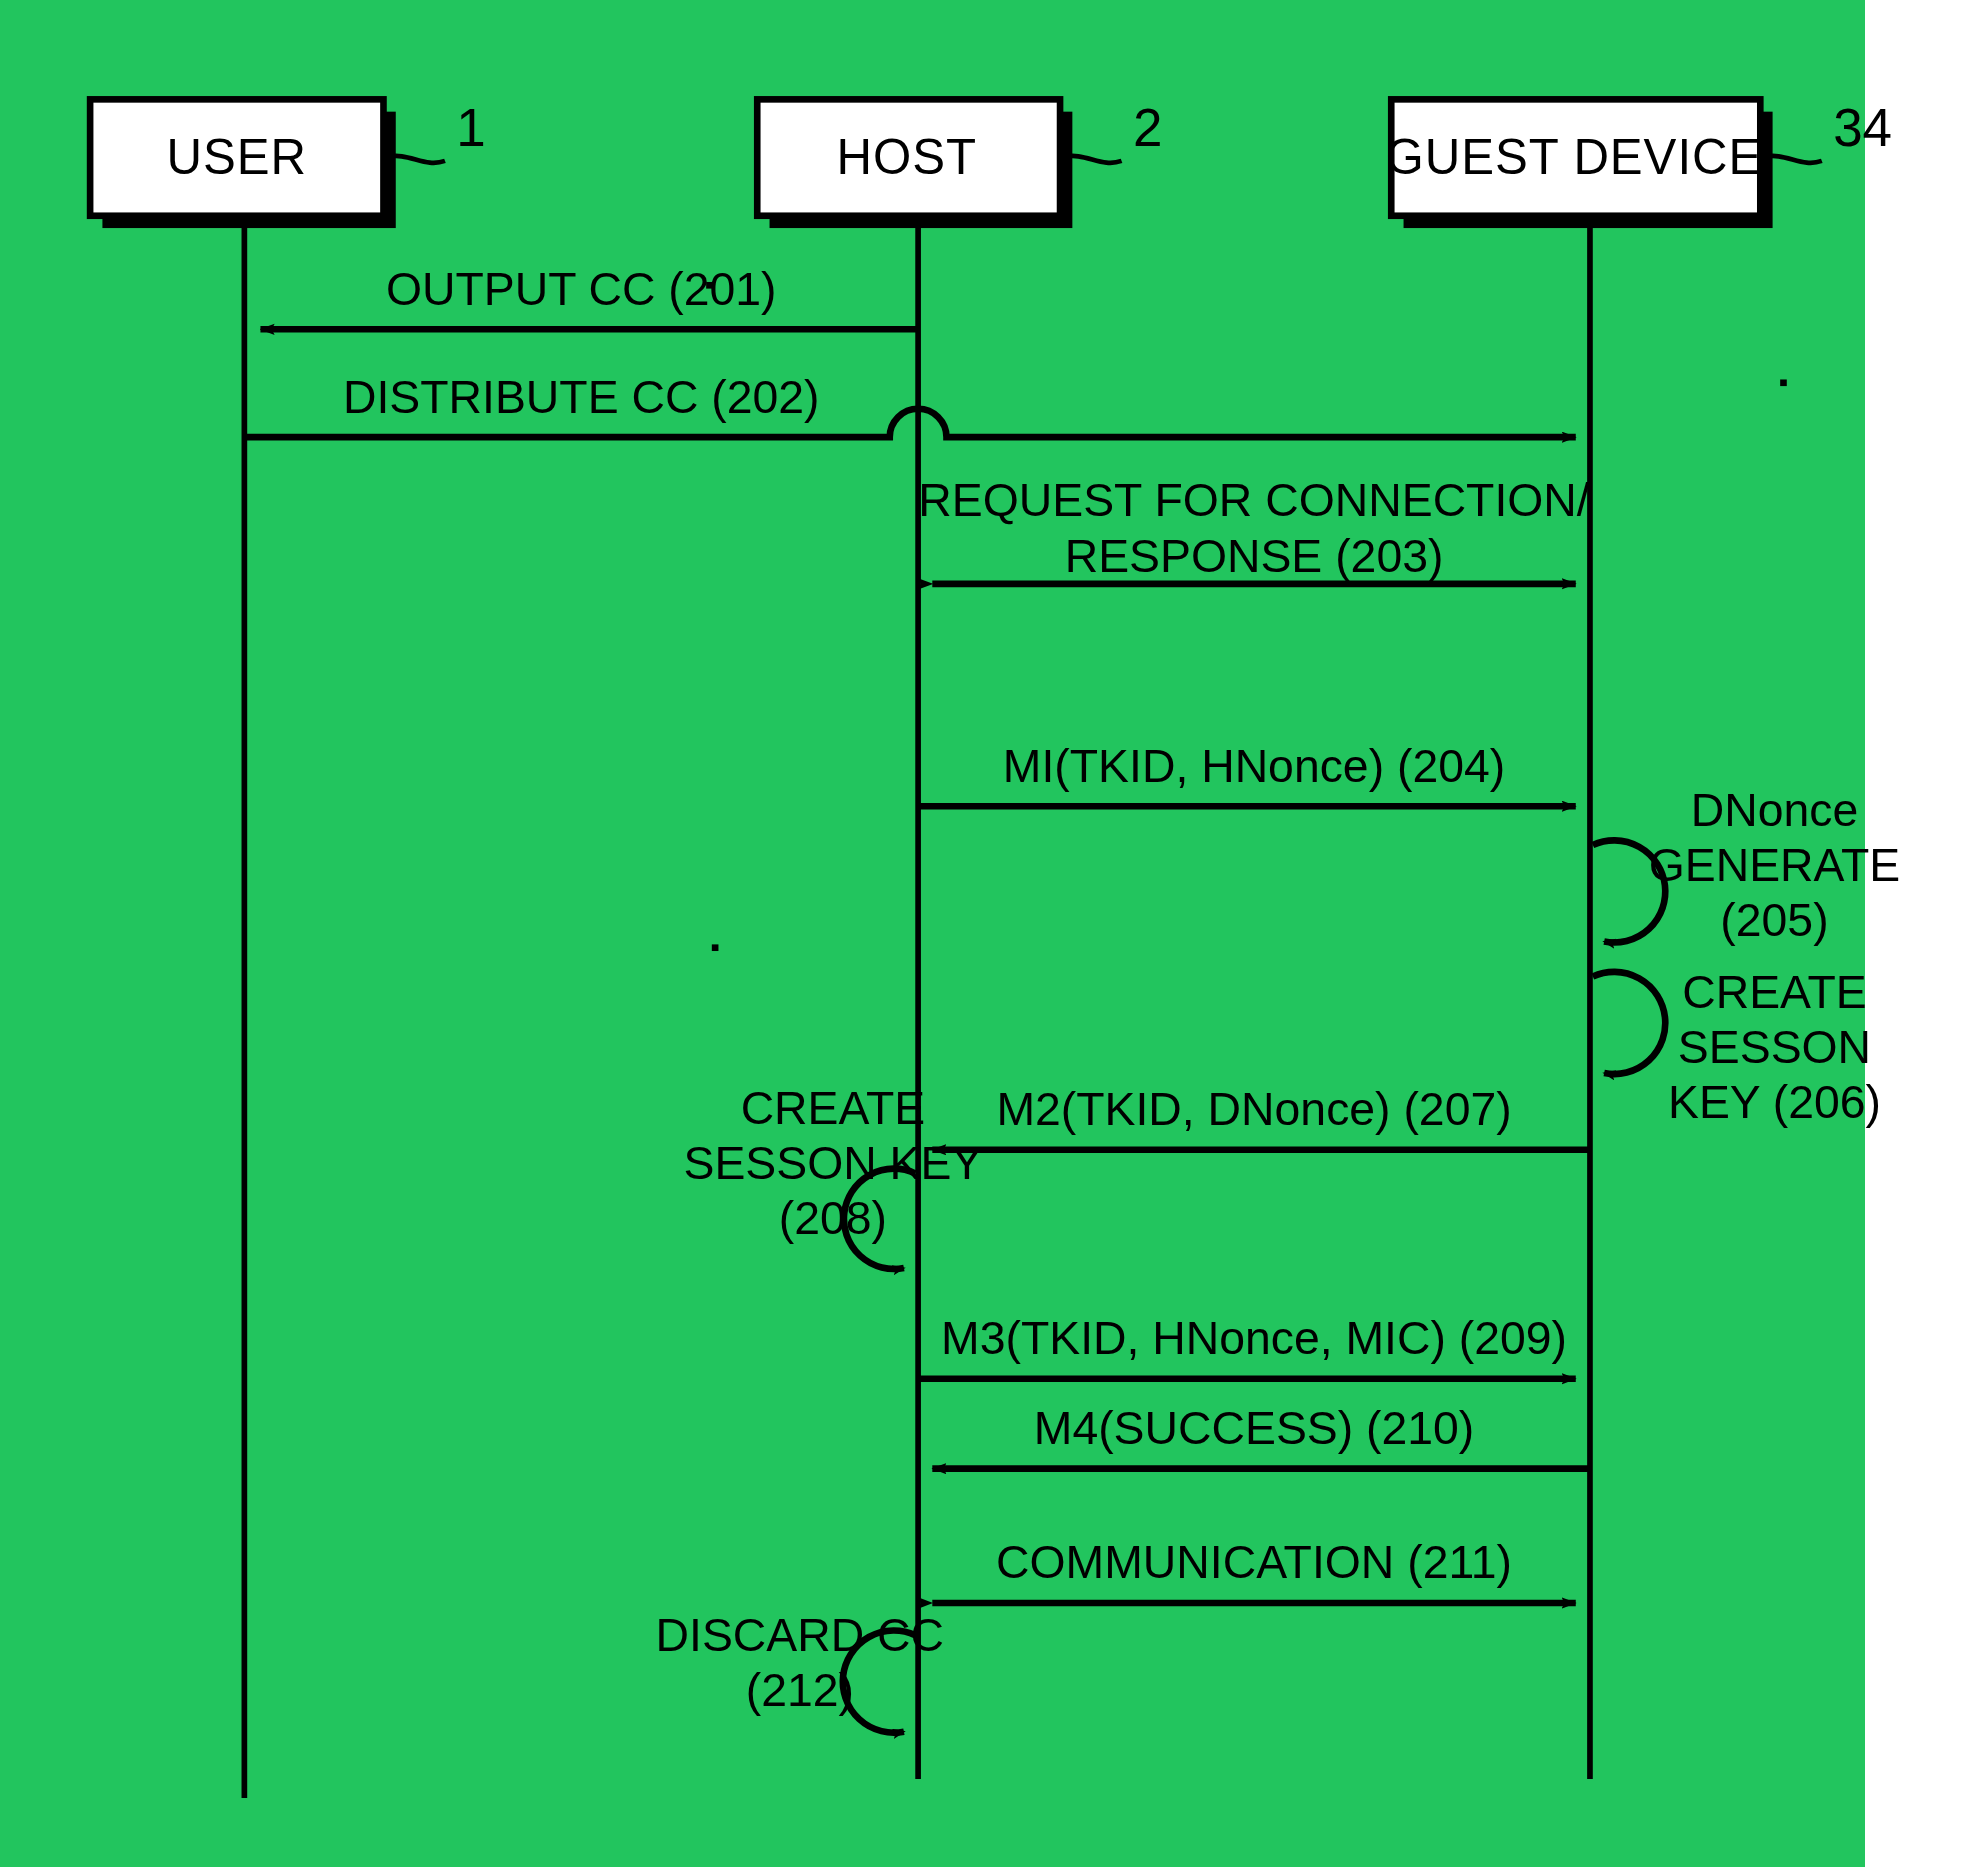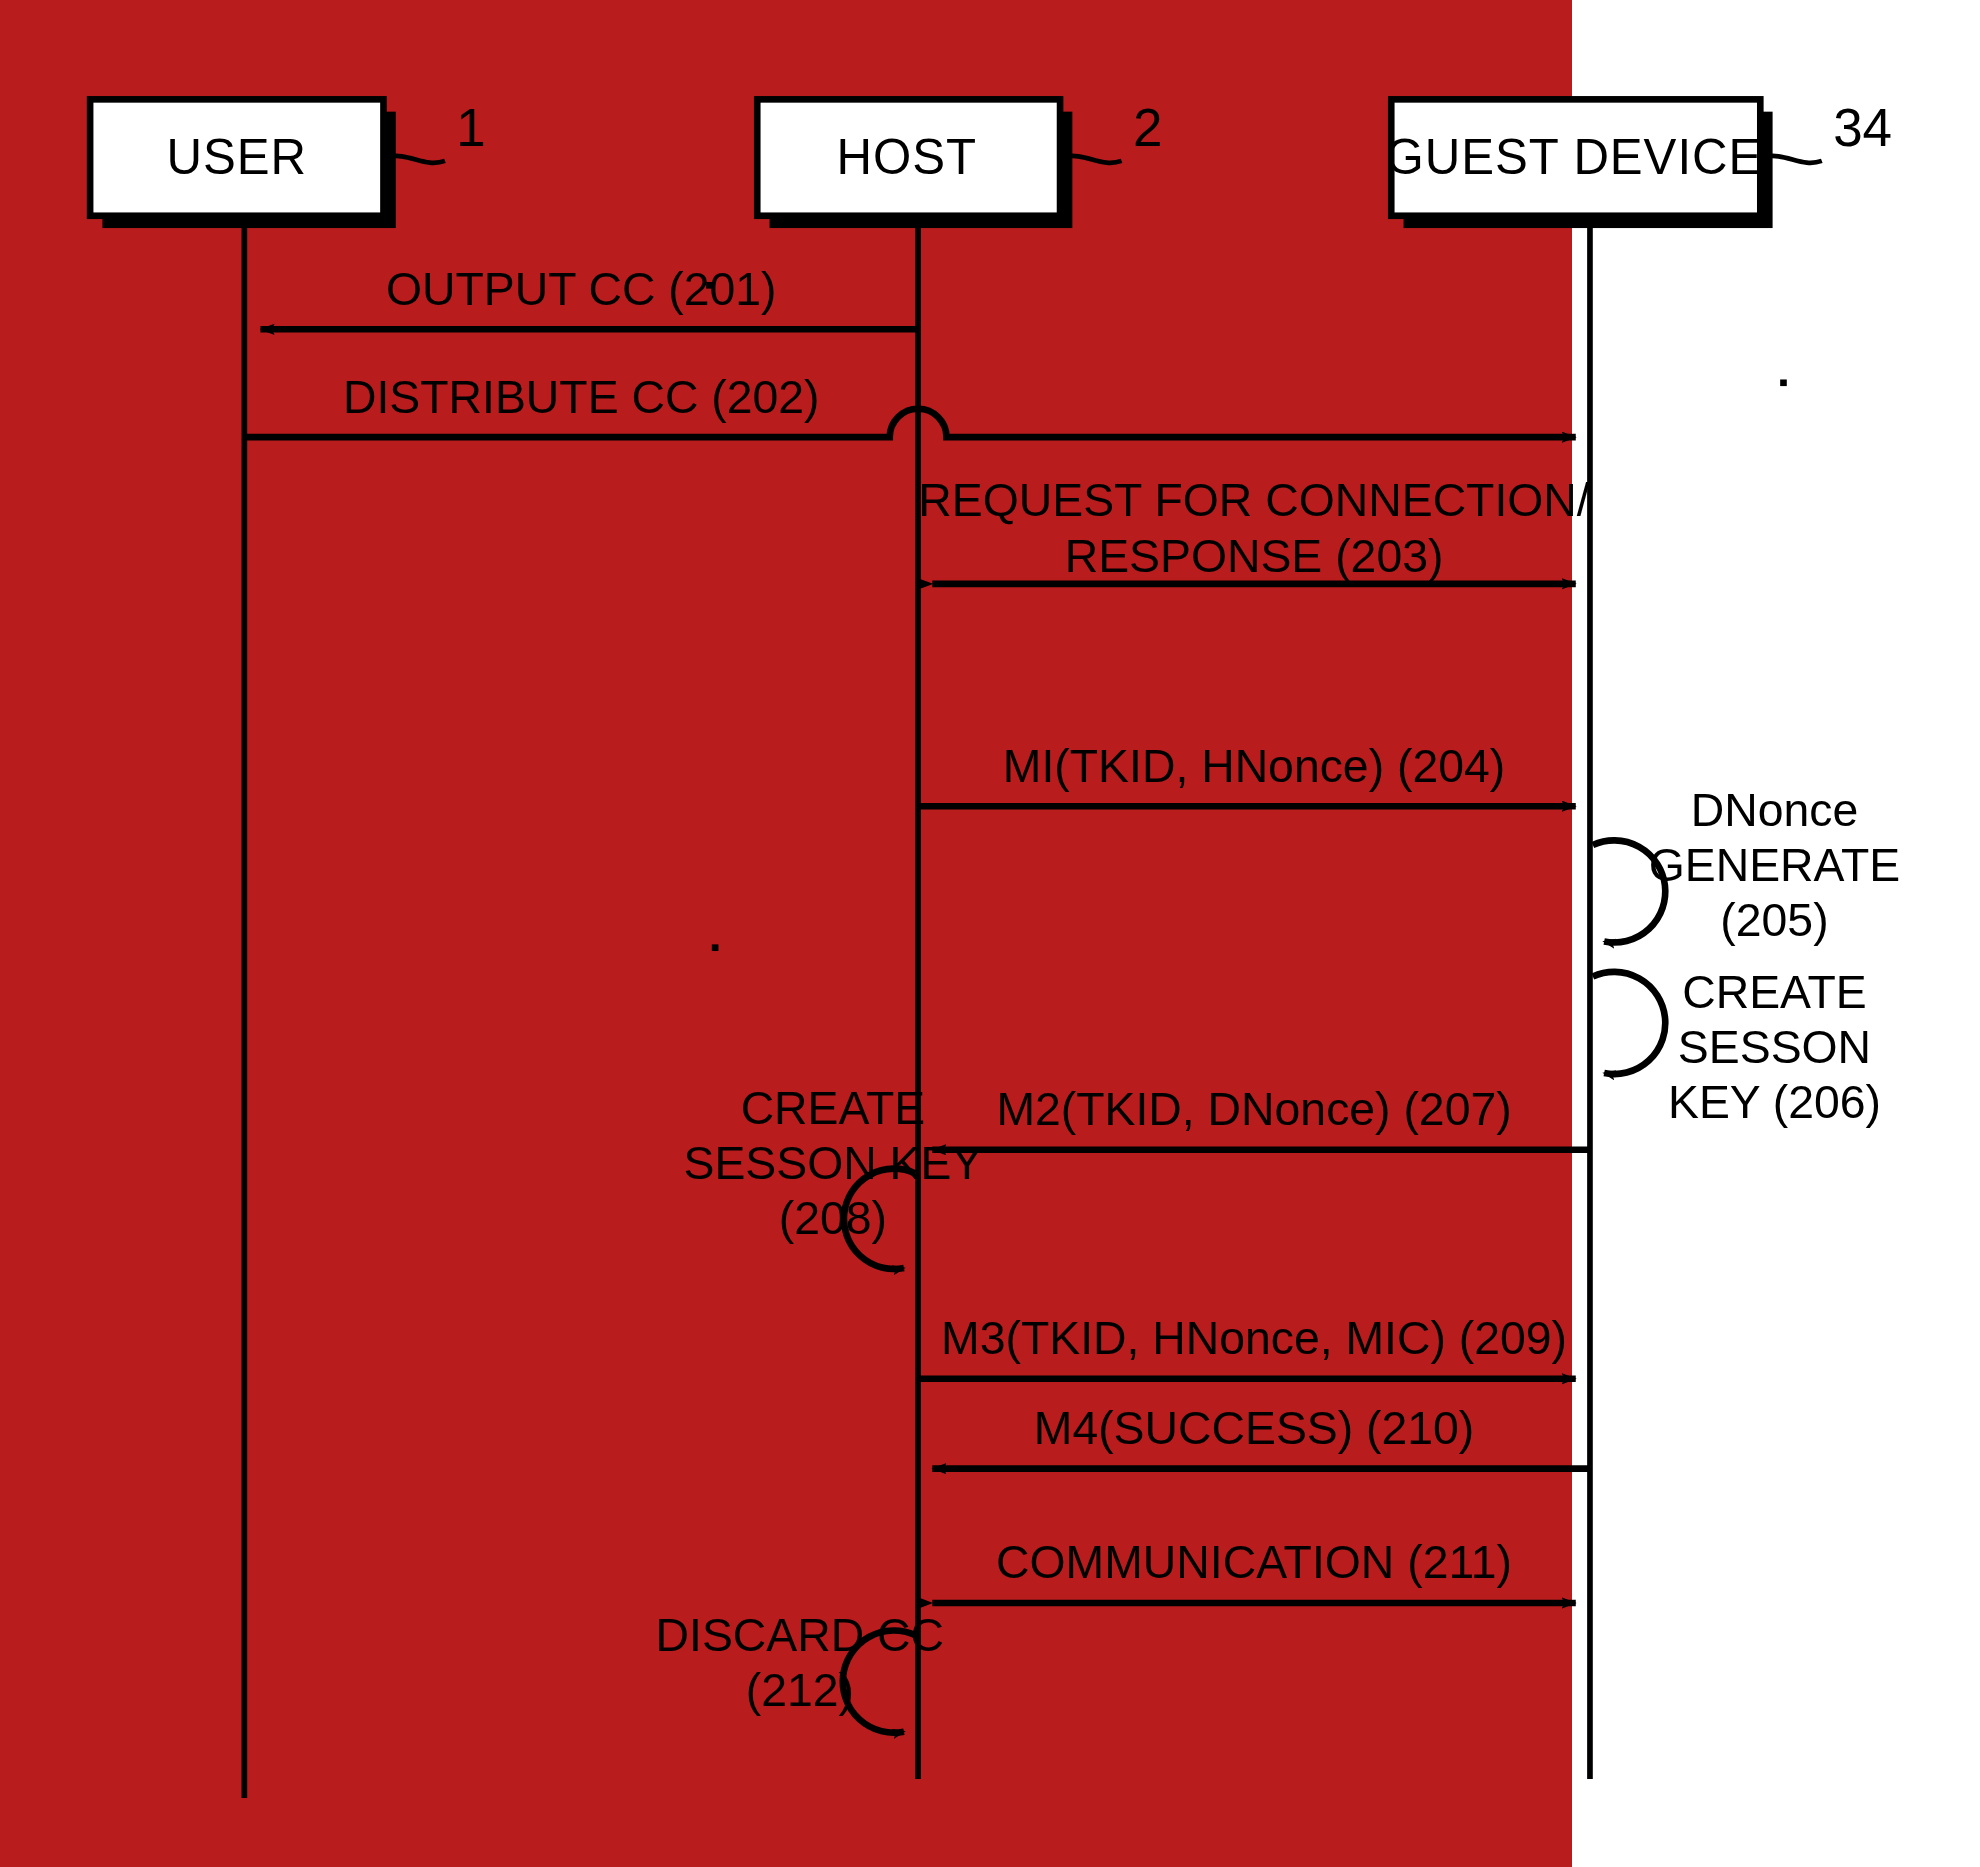--- a/index.html
+++ b/index.html
@@ -9,23 +9,23 @@
   }
   body {
     width: 1981px;
     height: 1867px;
     font-family: "Liberation Sans", sans-serif;
     color: #000000;
     overflow: hidden;
   }
   #diagram-root {
     position: relative;
-    width: 1572px;
+    width: 1865px;
     height: 1867px;
-    background: #b91c1c;
+    background: #22c55e;
   }
   svg#seq-svg {
     position: absolute;
     top: 0;
     left: 0;
     width: 1981px;
     height: 1867px;
   }
   .lifeline-line {
     stroke: #000000;

